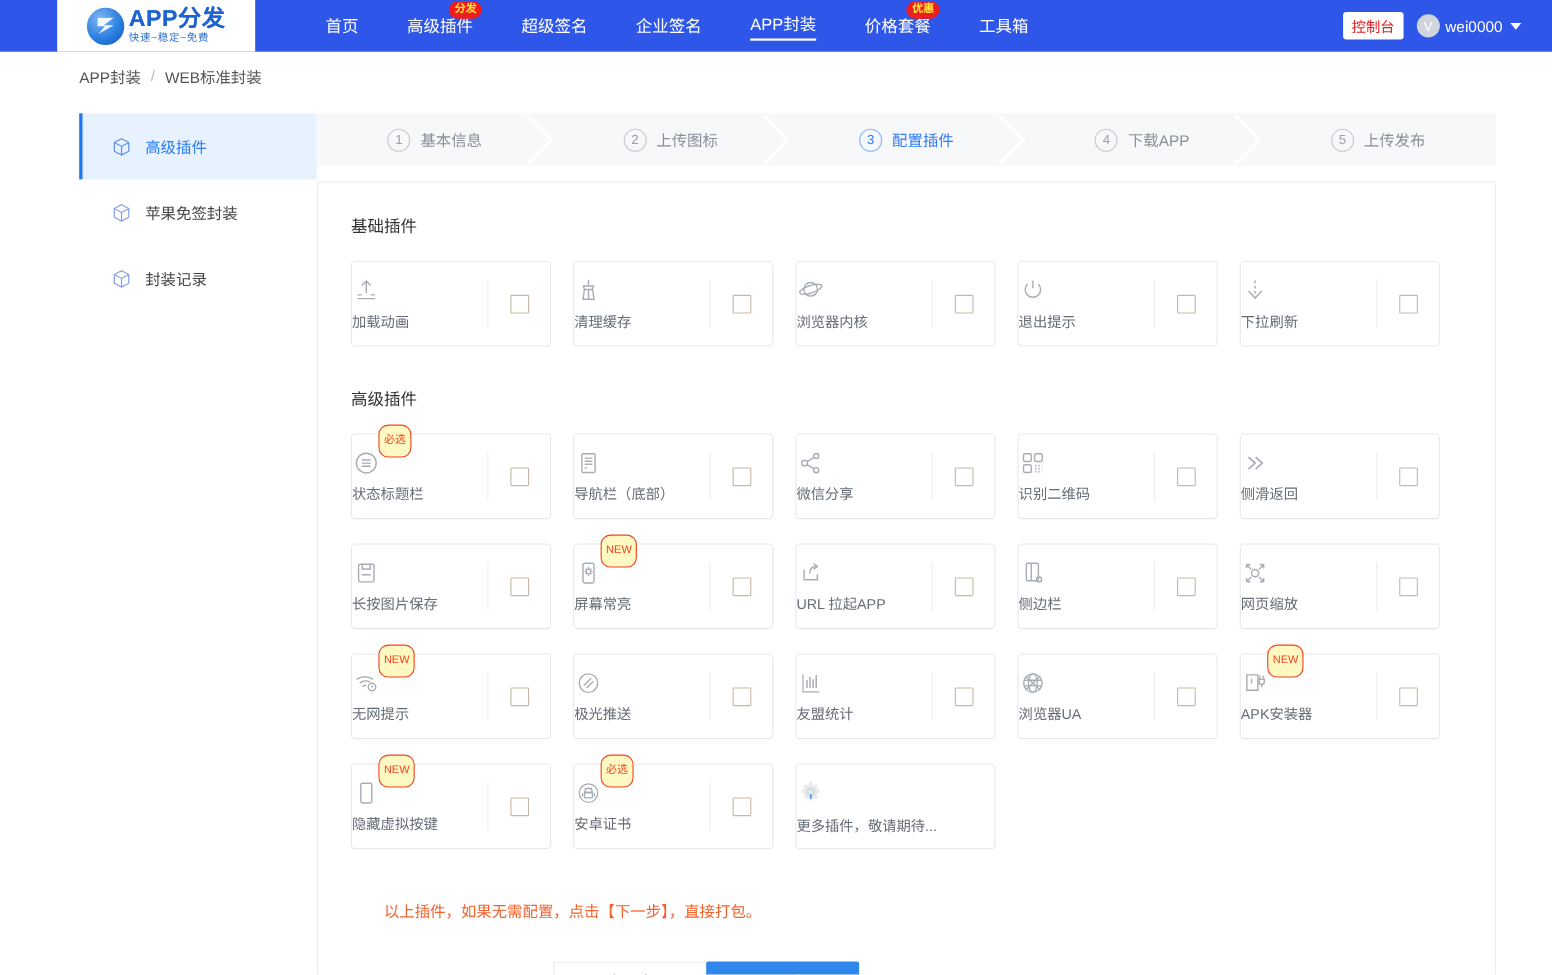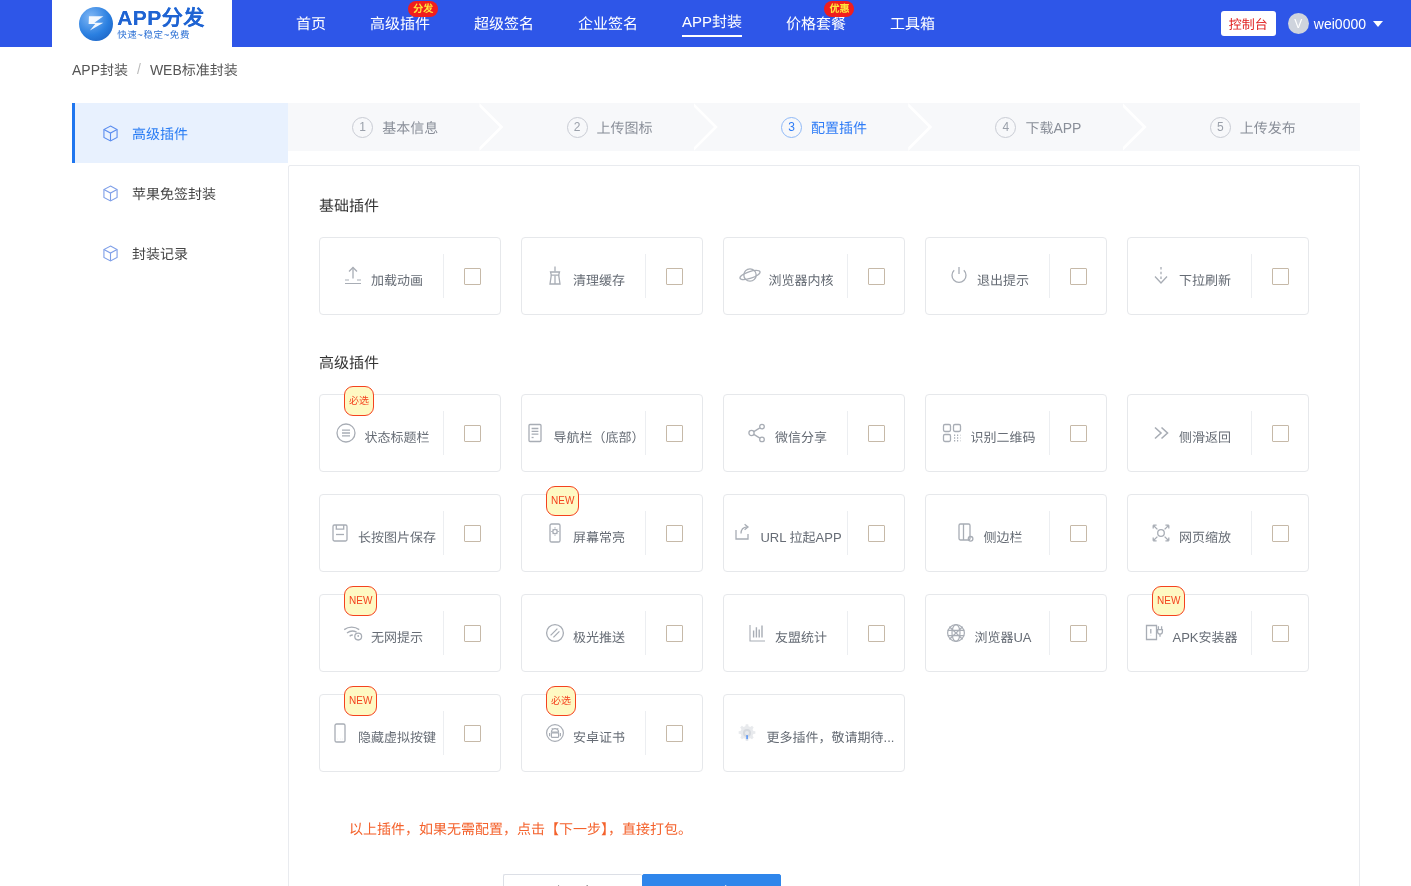--- a/index.html
+++ b/index.html
@@ -220,22 +220,22 @@
     height: 78px;
     border: 1px solid #e6e8eb;
     border-radius: 4px;
     display: flex;
     align-items: center;
     background: #fff;
     cursor: pointer;
   }
   .plug-main {
     flex: 1;
-    display: flex; flex-direction: row;
-    align-items: flex-end; justify-content: center;
+    display: flex; flex-direction: column;
+    align-items: flex-start; justify-content: center;
     gap: 5px;
   }
   .plug-icon {
     height: 26px; width: 26px;
     display: flex; align-items: center; justify-content: center;
     color: #a8adb5;
   }
   .plug-label {
     font-size: 13px; color: #666c75; white-space: nowrap;
   }

